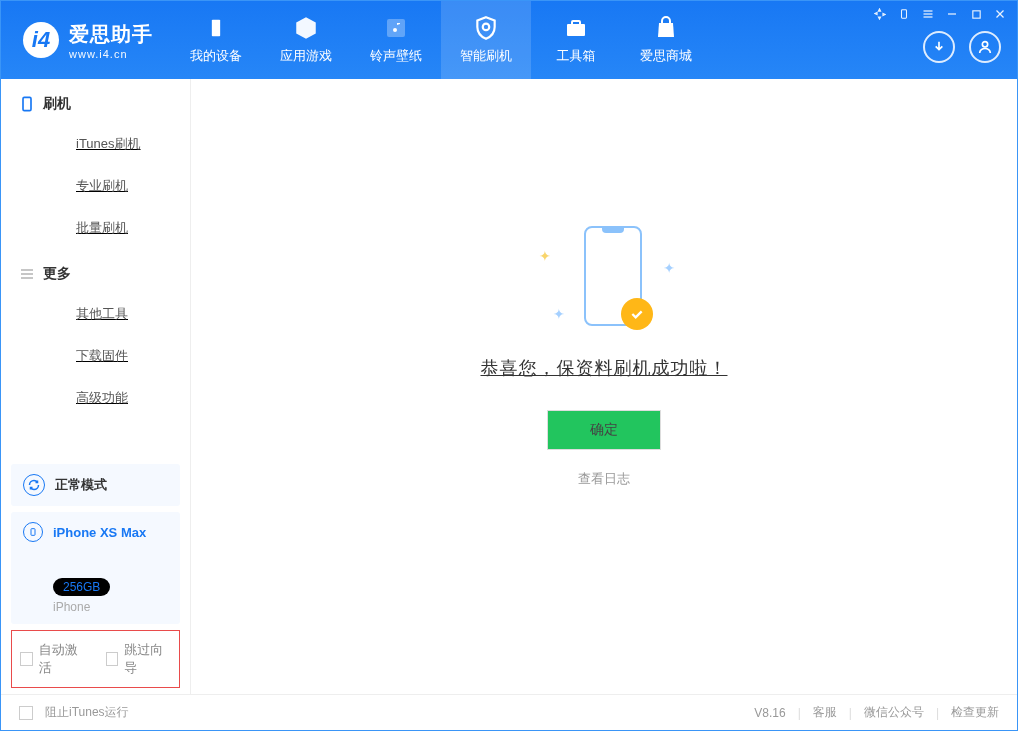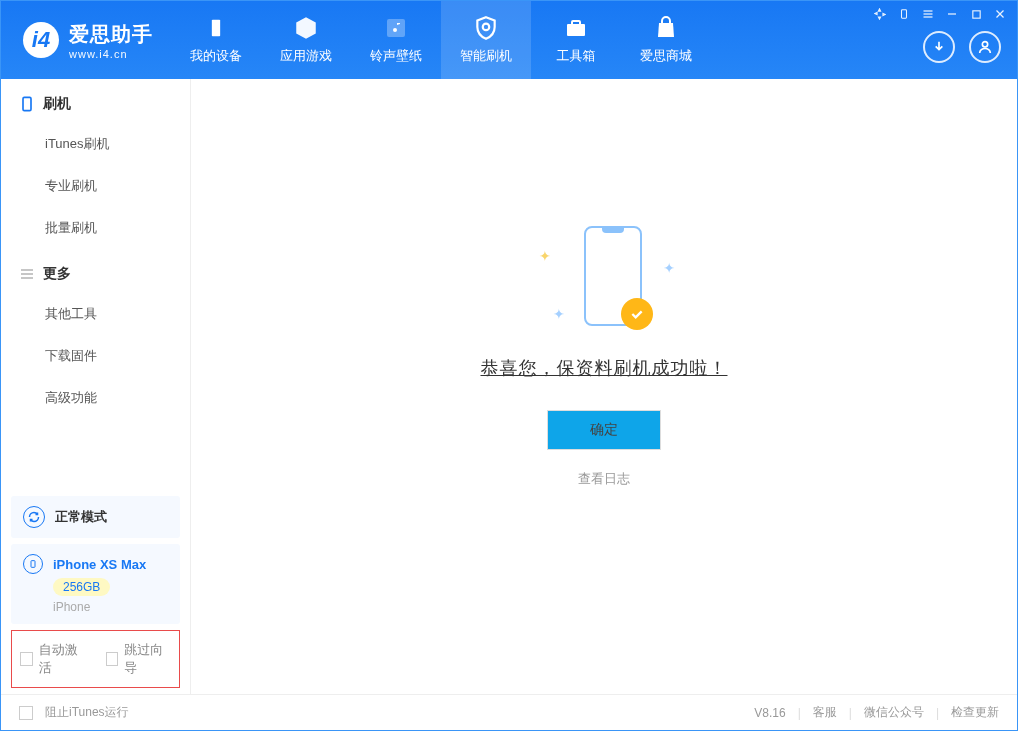--- a/index.html
+++ b/index.html
@@ -25,50 +25,50 @@
     .hdr-circle-btn { width: 32px; height: 32px; border: 2px solid rgba(255,255,255,0.85); border-radius: 50%; display: flex; align-items: center; justify-content: center; cursor: pointer; color: #fff; margin-top: 14px; }
     
     
     .body { flex: 1; display: flex; overflow: hidden; }
     
     
     .sidebar { width: 190px; border-right: 1px solid #eee; display: flex; flex-direction: column; }
     .side-section-hdr { display: flex; align-items: center; gap: 8px; padding: 16px 18px 10px; font-size: 14px; color: #333; font-weight: bold; }
     .side-section-hdr svg, .side-section-hdr .sicon { width: 16px; height: 16px; color: #1878f4; }
     .side-section-hdr.more .sicon { color: #999; }
-    .side-items { padding-left: 44px; }
+    .side-items { padding-left: 75px; text-decoration: underline; }
     .side-item { font-size: 13px; color: #555; padding: 12px 0; cursor: pointer; }
     .side-item.active { color: #1878f4; }
     
     .side-bottom { margin-top: auto; }
     .mode-card, .device-card { margin: 6px 10px; padding: 10px 12px; background: #f5f9ff; border-radius: 3px; font-size: 13px; display: flex; align-items: center; gap: 10px; }
     .mode-card .m-icon { width: 22px; height: 22px; border-radius: 50%; border: 1.5px solid #1878f4; display: flex; align-items: center; justify-content: center; color: #1878f4; font-size: 12px; }
     .mode-card .m-text { color: #333; font-weight: bold; }
     .device-card { flex-direction: column; align-items: flex-start; gap: 4px; }
     .device-card .drow { display: flex; align-items: center; gap: 10px; }
     .device-card .d-icon { width: 20px; height: 20px; border-radius: 50%; border: 1.5px solid #1878f4; display: flex; align-items: center; justify-content: center; color: #1878f4; font-size: 10px; }
     .device-card .d-name { color: #1878f4; font-weight: bold; font-size: 13px; }
-    .device-card .d-cap { background: #fef9c3; color: #1878f4; padding: 2px 10px; border-radius: 10px; font-size: 12px; margin-left: 30px; }
+    .device-card .d-cap { background: #000000; color: #1878f4; padding: 2px 10px; border-radius: 10px; font-size: 12px; margin-left: 30px; margin-top: 32px; }
     .device-card .d-type { color: #aaa; font-size: 12px; margin-left: 30px; }
     
     .bottom-opts { border: 1.5px solid #e94b4b; margin: 6px 10px; padding: 10px 8px; display: flex; gap: 20px; font-size: 13px; color: #888; }
     .chk { display: flex; align-items: center; gap: 6px; cursor: pointer; }
     .chk-box { width: 14px; height: 14px; border: 1px solid #ccc; }
     
     
     .main { flex: 1; display: flex; flex-direction: column; align-items: center; justify-content: center; padding-bottom: 60px; }
     .success-ill { position: relative; width: 150px; height: 110px; margin-bottom: 20px; }
     .phone-shape { position: absolute; left: 55px; top: 0; width: 58px; height: 100px; border: 2.5px solid #8bc2fb; border-radius: 8px; background: #fff; }
     .phone-notch { position: absolute; top: -1px; left: 50%; transform: translateX(-50%); width: 22px; height: 6px; background: #8bc2fb; border-radius: 0 0 4px 4px; }
     .check-badge { position: absolute; right: 26px; bottom: 6px; width: 32px; height: 32px; background: #ffb717; border-radius: 50%; display: flex; align-items: center; justify-content: center; }
     .spark { position: absolute; font-size: 14px; color: #a5d0ff; }
     .sp1 { left: 10px; top: 22px; color: #f9d56b; } .sp2 { right: 4px; top: 34px; } .sp3 { left: 24px; bottom: 14px; }
     
     .success-text { font-size: 18px; color: #333; letter-spacing: 1px; margin-bottom: 30px; text-decoration: underline; }
-    .ok-btn { border: 1px solid #ddd; background: #0ea5e9; padding: 10px 42px; font-size: 14px; color: #444; cursor: pointer; margin-bottom: 20px; }
+    .ok-btn { border: 1px solid #ddd; background: #22c55e; padding: 10px 42px; font-size: 14px; color: #444; cursor: pointer; margin-bottom: 20px; }
     .log-link { color: #999; font-size: 13px; cursor: pointer; }
     
     
     .footer { height: 36px; border-top: 1px solid #eee; display: flex; align-items: center; padding: 5px 18px; font-size: 12px; color: #999; }
     .footer .chk-box { border-color: #ccc; margin-right: 6px; }
     .footer-right { margin-left: auto; display: flex; align-items: center; gap: 12px; }
     .footer-right .sep { color: #ddd; }
     .footer-link { cursor: pointer; }
   </style>
 </head>

